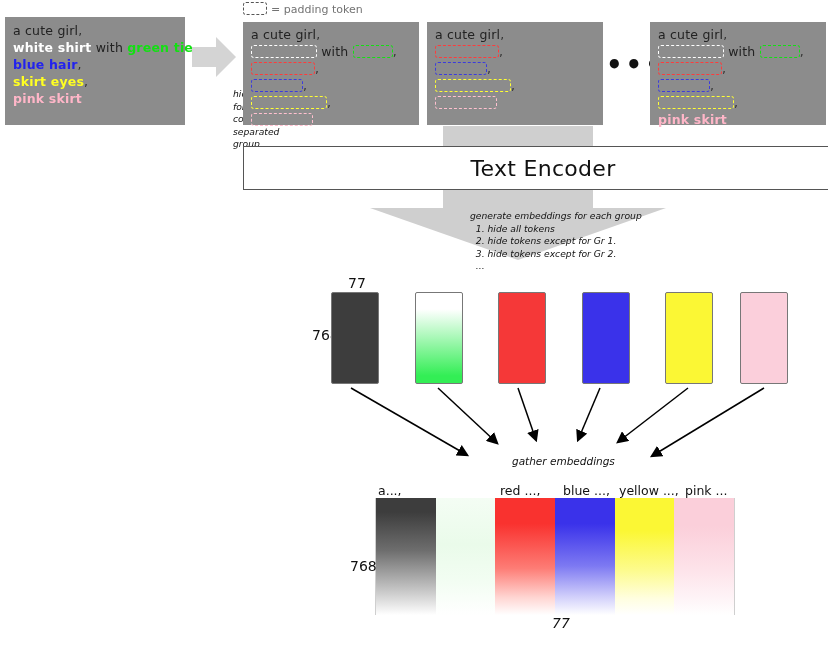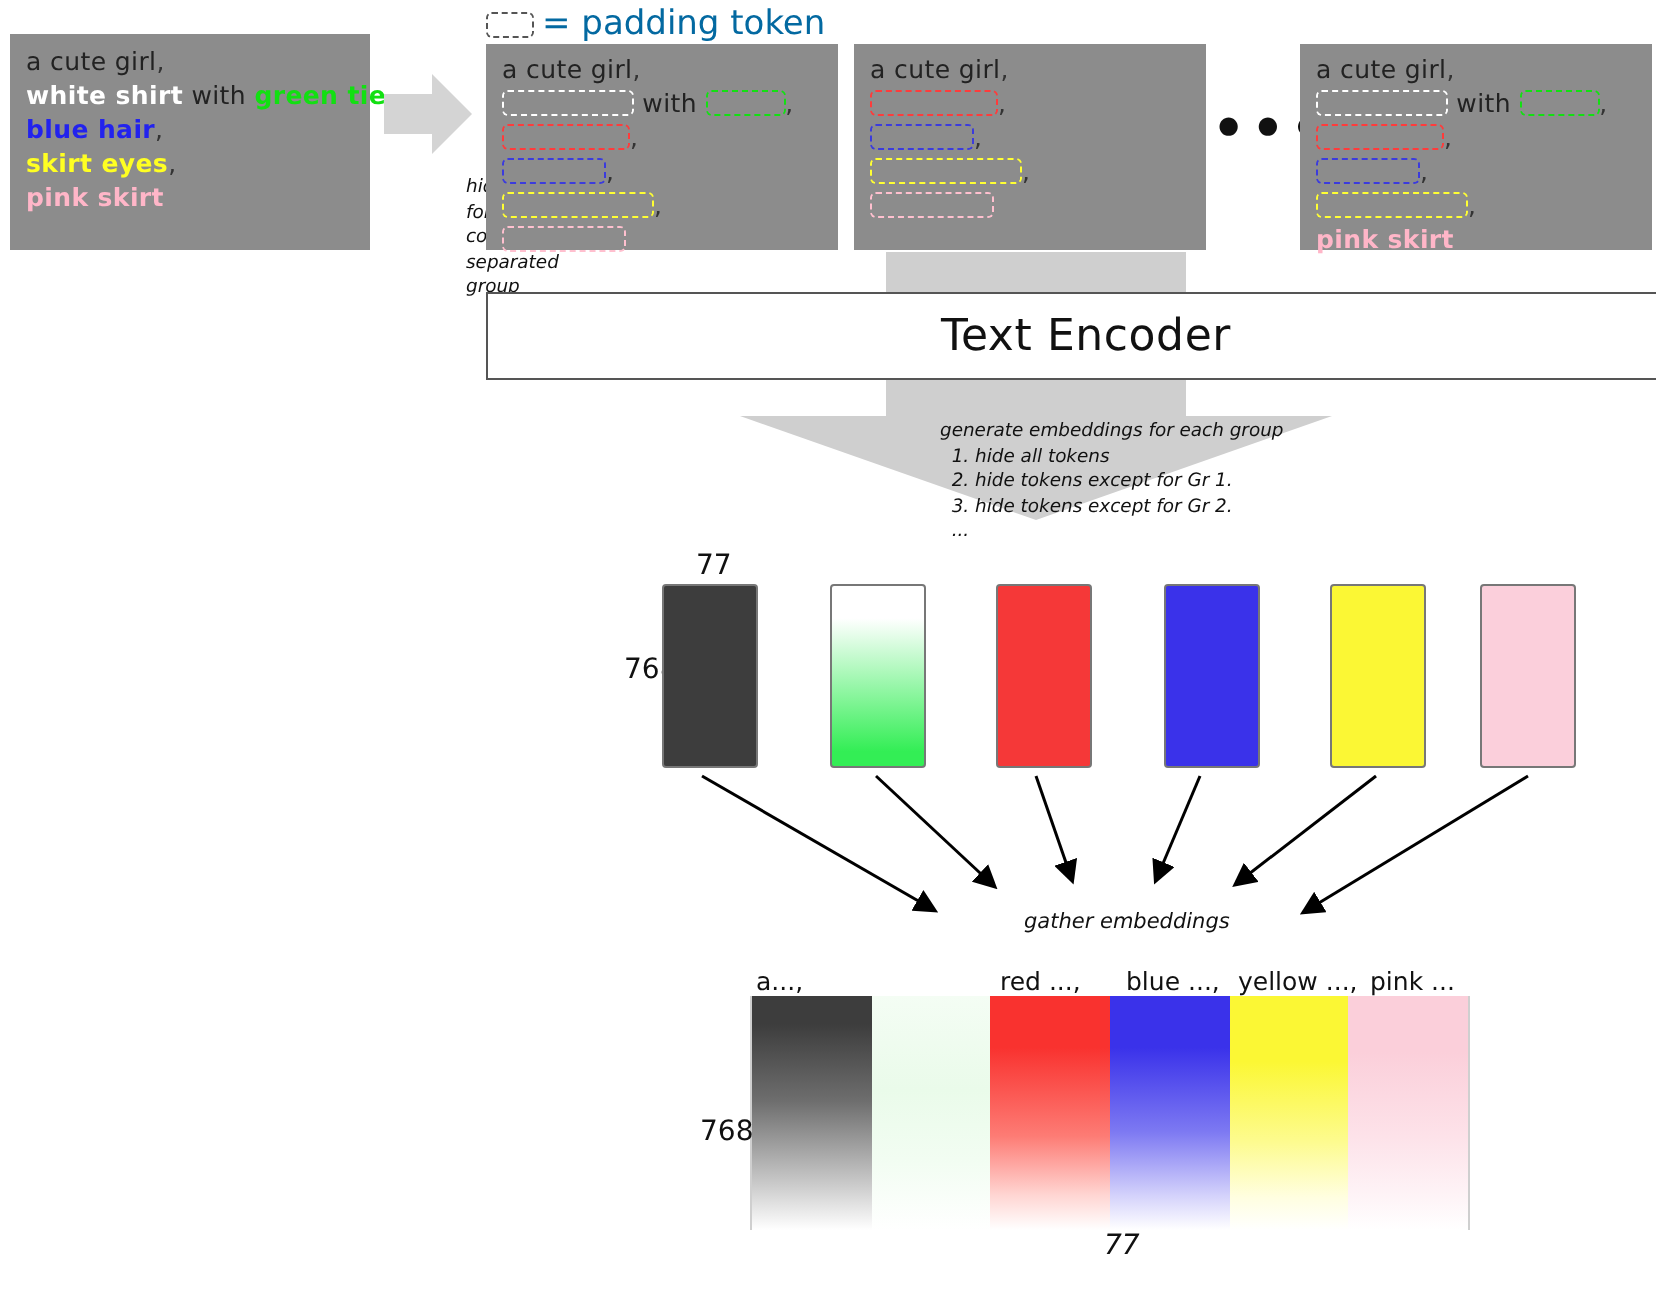--- a/index.html
+++ b/index.html
@@ -49,22 +49,22 @@
   .pad.white  { border-color: #ffffff; }
   .pad.green  { border-color: #12e012; }
   .pad.red    { border-color: #ff3b3b; }
   .pad.blue   { border-color: #3b3bdd; }
   .pad.yellow { border-color: #ffff33; }
   .pad.pink   { border-color: #ffc0cf; }
 
   
   #legend {
     left: 243px; top: 2px;
-    font-size: 17px;
-    color: #0369a1;
+    font-size: 11px;
+    color: #737373;
     font-family: "DejaVu Sans", sans-serif;
   }
   #legend .pad { width: 24px; height: 13px; border-color:#555; border-width:1.4px; margin-right:4px;}
 
   
   #encoder {
     left: 243px; top: 146px;
     width: 600px; height: 44px;
     border: 1.3px solid #555;
     background: #ffffff;

